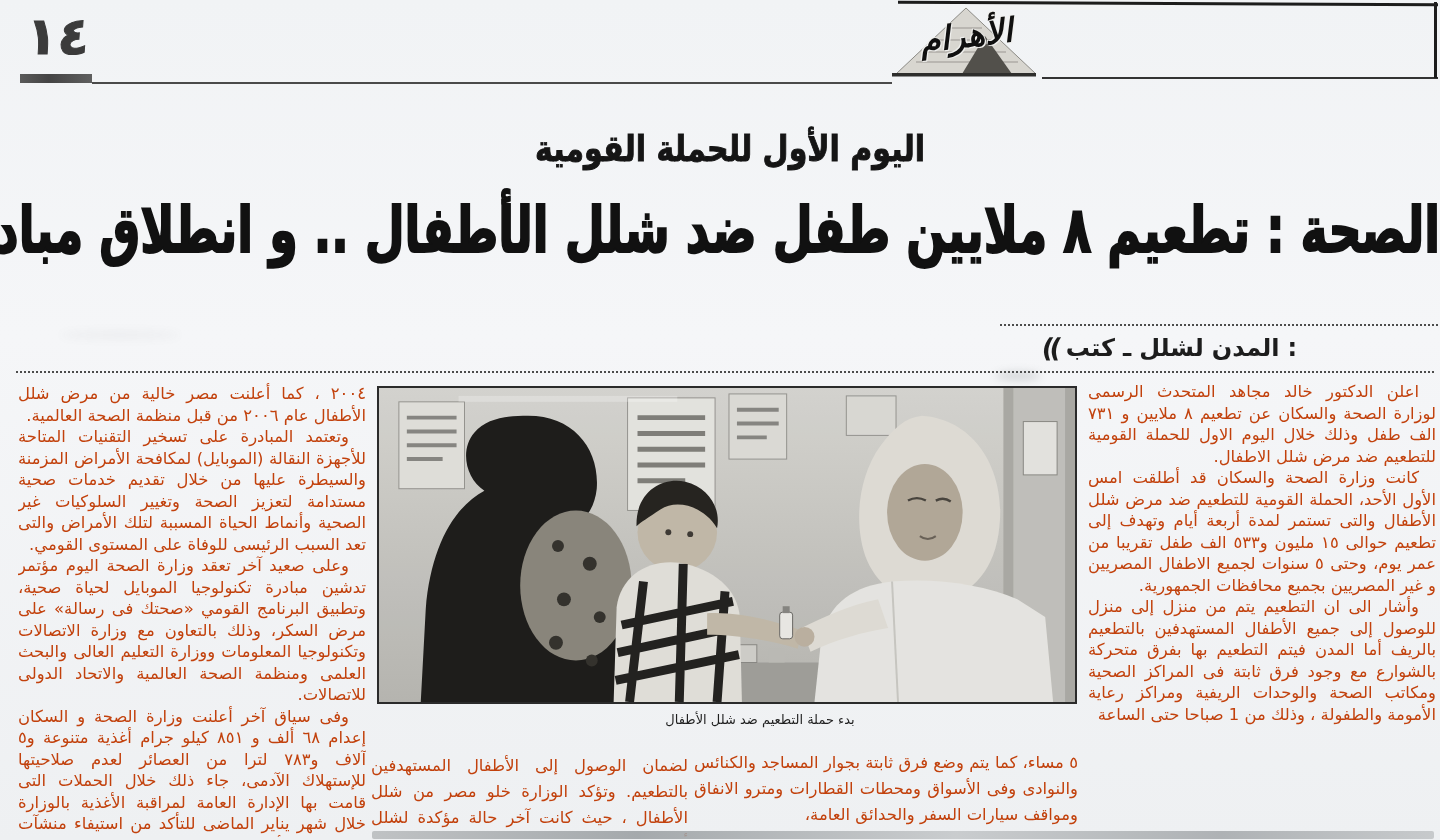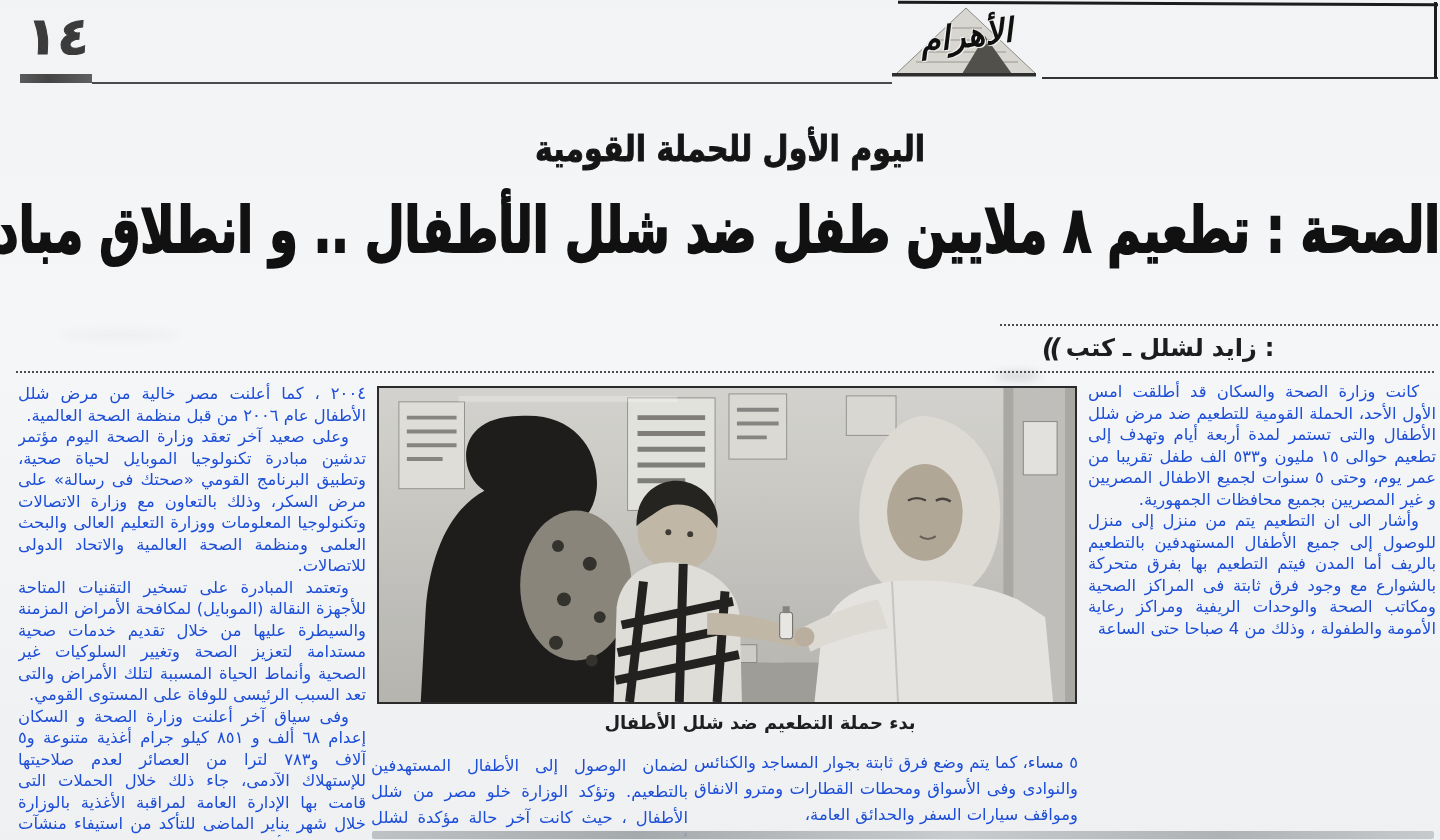--- a/index.html
+++ b/index.html
@@ -61,26 +61,26 @@
 
   
   .photo {
     left:377px; top:386px; width:700px; height:318px;
     border:2px solid #2b2b2b; box-shadow:inset 0 0 0 1px #9a9a96;
     background:#c9c8c3;
   }
   .photo svg { display:block; width:100%; height:100%; }
   .caption {
     left:410px; top:712px; width:700px; text-align:center; direction:rtl;
-    font-size:18px; color:#1f1f1f; font-weight:bold;
+    font-size:13px; color:#1f1f1f; font-weight:normal;
   }
 
   
   .col {
-    direction:rtl; text-align:justify; color:#1d4ed8;
+    direction:rtl; text-align:justify; color:#c2410c;
     font-size:16.4px; line-height:21.5px; overflow:hidden;
   }
   .col p { text-indent:17px; }
   .col p.cont { text-indent:0; }
   .col-right { left:1088px; top:381px; width:348px; height:456px; }
   .col-left  { left:18px;  top:383px; width:348px; height:454px; }
   .col-mid-right { left:694px; top:750px; width:384px; height:86px; line-height:26px; }
   .col-mid-left  { left:371px; top:753px; width:317px; height:84px; line-height:26px; }
 
   
@@ -113,21 +113,21 @@
 
 <div class="abs kicker">اليوم الأول للحملة القومية</div>
 <h1 class="abs headline">الصحة : تطعيم ٨ ملايين طفل ضد شلل الأطفال .. و انطلاق مبادرة «تكنولوجيا الموبايل لحياة صحية»</h1>
 
 <div class="abs dotted dot-top"></div>
 <div class="abs byline">
   <span class="bq">((</span>
   <span class="bt">كتب</span>
   <span class="bt">ـ</span>
   <span class="bt">لشلل</span>
-  <span class="bt">زايد</span>
+  <span class="bt">المدن</span>
   <span class="bt">:</span>
 </div>
 <div class="abs dotted dot-bottom"></div>
 
 <figure class="abs photo">
   <svg viewBox="0 0 700 318" preserveAspectRatio="none">
     <defs>
       <linearGradient id="wall" x1="0" y1="0" x2="0" y2="1">
         <stop offset="0" stop-color="#dddcd7"></stop>
           <stop offset="1" stop-color="#bdbcb7"></stop>
@@ -185,34 +185,35 @@
     <rect x="403" y="227" width="13" height="27" rx="3" fill="#f2f1ed" stroke="#6b6a66"></rect>
     <rect x="406" y="221" width="7" height="7" fill="#8b8a85"></rect>
 
     <rect width="700" height="318" fill="#30302c" opacity="0.05"></rect>
     <rect x="80" y="8" width="220" height="6" fill="#ffffff" opacity="0.25"></rect>
   </svg>
 </figure>
 <figcaption class="abs caption">بدء حملة التطعيم ضد شلل الأطفال</figcaption>
 
 <section class="abs col col-right">
+  <p>اعلن الدكتور خالد مجاهد المتحدث الرسمى لوزارة الصحة والسكان عن تطعيم ٨ ملايين و ٧٣١ الف طفل وذلك خلال اليوم الاول للحملة القومية للتطعيم ضد مرض شلل الاطفال.</p>
   <p>كانت وزارة الصحة والسكان قد أطلقت امس الأول الأحد، الحملة القومية للتطعيم ضد مرض شلل الأطفال والتى تستمر لمدة أربعة أيام وتهدف إلى تطعيم حوالى ١٥ مليون و٥٣٣ الف طفل تقريبا من عمر يوم، وحتى ٥ سنوات لجميع الاطفال المصريين و غير المصريين بجميع محافظات الجمهورية.</p>
-  <p>وأشار الى ان التطعيم يتم من منزل إلى منزل للوصول إلى جميع الأطفال المستهدفين بالتطعيم بالريف أما المدن فيتم التطعيم بها بفرق متحركة بالشوارع مع وجود فرق ثابتة فى المراكز الصحية ومكاتب الصحة والوحدات الريفية ومراكز رعاية الأمومة والطفولة ، وذلك من 4 صباحا حتى الساعة</p>
+  <p>وأشار الى ان التطعيم يتم من منزل إلى منزل للوصول إلى جميع الأطفال المستهدفين بالتطعيم بالريف أما المدن فيتم التطعيم بها بفرق متحركة بالشوارع مع وجود فرق ثابتة فى المراكز الصحية ومكاتب الصحة والوحدات الريفية ومراكز رعاية الأمومة والطفولة ، وذلك من 1 صباحا حتى الساعة</p>
 </section>
 
 <section class="abs col col-mid-right">
   <p class="cont">٥ مساء، كما يتم وضع فرق ثابتة بجوار المساجد والكنائس والنوادى وفى الأسواق ومحطات القطارات ومترو الانفاق ومواقف سيارات السفر والحدائق العامة،</p>
 </section>
 
 <section class="abs col col-mid-left">
   <p class="cont">لضمان الوصول إلى الأطفال المستهدفين بالتطعيم. وتؤكد الوزارة خلو مصر من شلل الأطفال ، حيث كانت آخر حالة مؤكدة لشلل أطفال تم تسجيلها بمصر عام</p>
 </section>
 
 <section class="abs col col-left">
   <p class="cont">٢٠٠٤ ، كما أعلنت مصر خالية من مرض شلل الأطفال عام ٢٠٠٦ من قبل منظمة الصحة العالمية.</p>
+  <p>وتعتمد المبادرة على تسخير التقنيات المتاحة للأجهزة النقالة (الموبايل) لمكافحة الأمراض المزمنة والسيطرة عليها من خلال تقديم خدمات صحية مستدامة لتعزيز الصحة وتغيير السلوكيات غير الصحية وأنماط الحياة المسببة لتلك الأمراض والتى تعد السبب الرئيسى للوفاة على المستوى القومي.</p>
   <p>وعلى صعيد آخر تعقد وزارة الصحة اليوم مؤتمر تدشين مبادرة تكنولوجيا الموبايل لحياة صحية، وتطبيق البرنامج القومي «صحتك فى رسالة» على مرض السكر، وذلك بالتعاون مع وزارة الاتصالات وتكنولوجيا المعلومات ووزارة التعليم العالى والبحث العلمى ومنظمة الصحة العالمية والاتحاد الدولى للاتصالات.</p>
-  <p>وتعتمد المبادرة على تسخير التقنيات المتاحة للأجهزة النقالة (الموبايل) لمكافحة الأمراض المزمنة والسيطرة عليها من خلال تقديم خدمات صحية مستدامة لتعزيز الصحة وتغيير السلوكيات غير الصحية وأنماط الحياة المسببة لتلك الأمراض والتى تعد السبب الرئيسى للوفاة على المستوى القومي.</p>
   <p>وفى سياق آخر أعلنت وزارة الصحة و السكان إعدام ٦٨ ألف و ٨٥١ كيلو جرام أغذية متنوعة و٥ آلاف و٧٨٣ لترا من العصائر لعدم صلاحيتها للإستهلاك الآدمى، جاء ذلك خلال الحملات التى قامت بها الإدارة العامة لمراقبة الأغذية بالوزارة خلال شهر يناير الماضى للتأكد من استيفاء منشآت بيع وتداول الأغذية للاشتراطات الصحية .</p>
 </section>
 
 <div class="abs bottom-strip"></div>
 <div class="abs smudge sm1"></div>
 <div class="abs smudge sm2"></div>
 
 </body></html>

